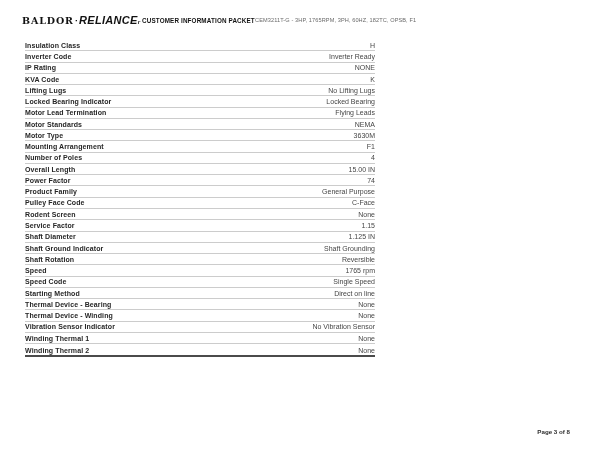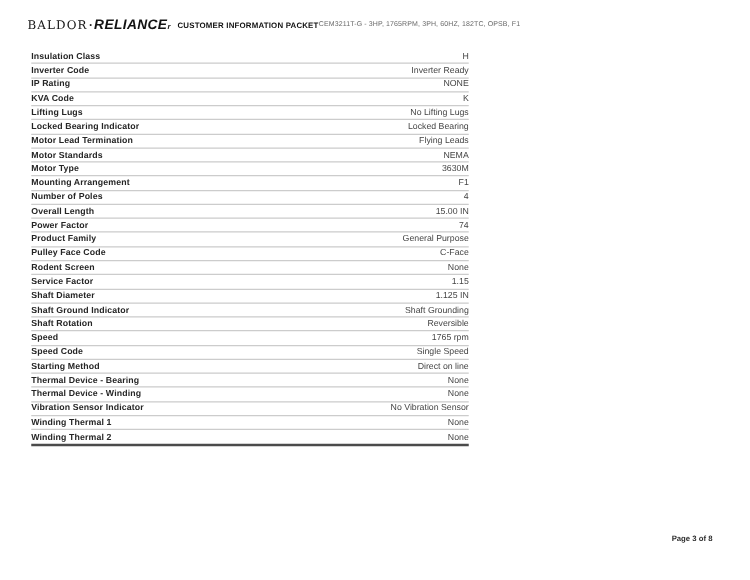--- a/index.html
+++ b/index.html
@@ -16,21 +16,21 @@
   .brand-logo {
     position: absolute;
     left: 22px;
     top: 13px;
     color: #121212;
     white-space: nowrap;
     line-height: 12px;
   }
   .brand-baldor {
     font-family: "DejaVu Serif", serif;
-    font-weight: normal;
+    font-weight: bold;
     font-size: 9.5px;
     letter-spacing: 0.9px;
   }
   .brand-sep {
     font-weight: bold;
     font-size: 9.5px;
     margin: 0 1px;
   }
   .brand-reliance {
     font-style: italic;

